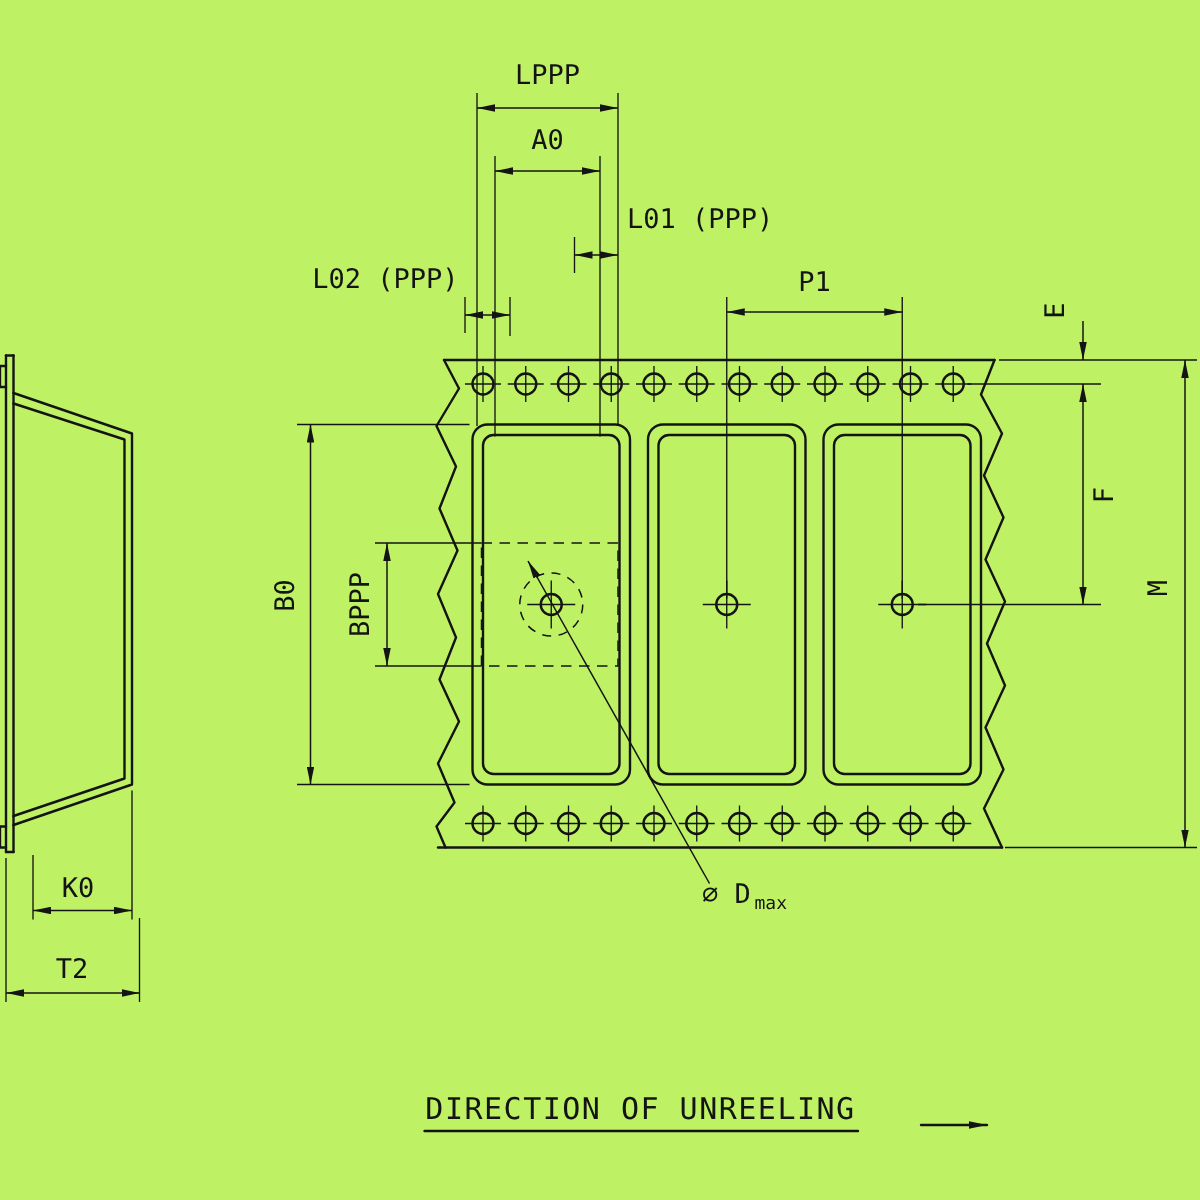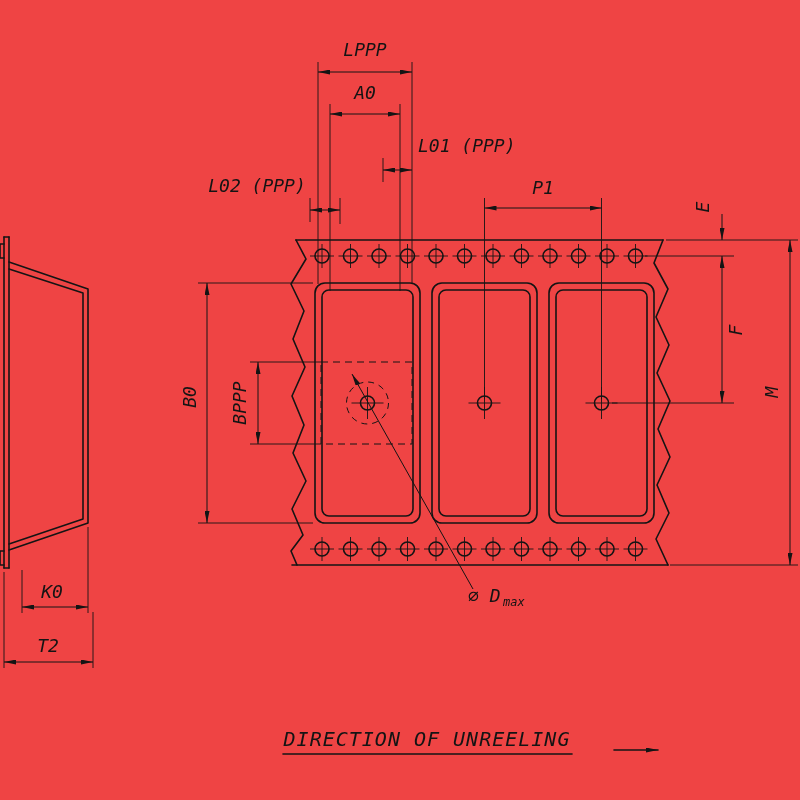--- a/index.html
+++ b/index.html
@@ -1,16 +1,16 @@
 <!DOCTYPE html>
 <html><head>
 <meta charset="utf-8">
 <style>
   html,body{margin:0;padding:0;background:#fff;}
-  #stage{position:relative;width:800px;height:800px;background:#ef4444;overflow:hidden;font-style:italic;}
+  #stage{position:relative;width:800px;height:800px;background:#bef264;overflow:hidden;}
   svg{display:block;}
   .outline{stroke:#141414;stroke-width:1.6;fill:none;stroke-linejoin:round;stroke-linecap:round;}
   .thin{stroke:#141414;stroke-width:1;fill:none;}
   .ext{stroke-width:0.9;}
   .dashed{stroke-dasharray:7 5;}
   .dashed2{stroke-dasharray:6 5;}
   text{font-family:"DejaVu Sans Mono","Liberation Mono",monospace;font-size:18px;fill:#141414;}
   .sub{font-size:12px;}
   .big{font-size:20px;letter-spacing:1px;}
 </style>

